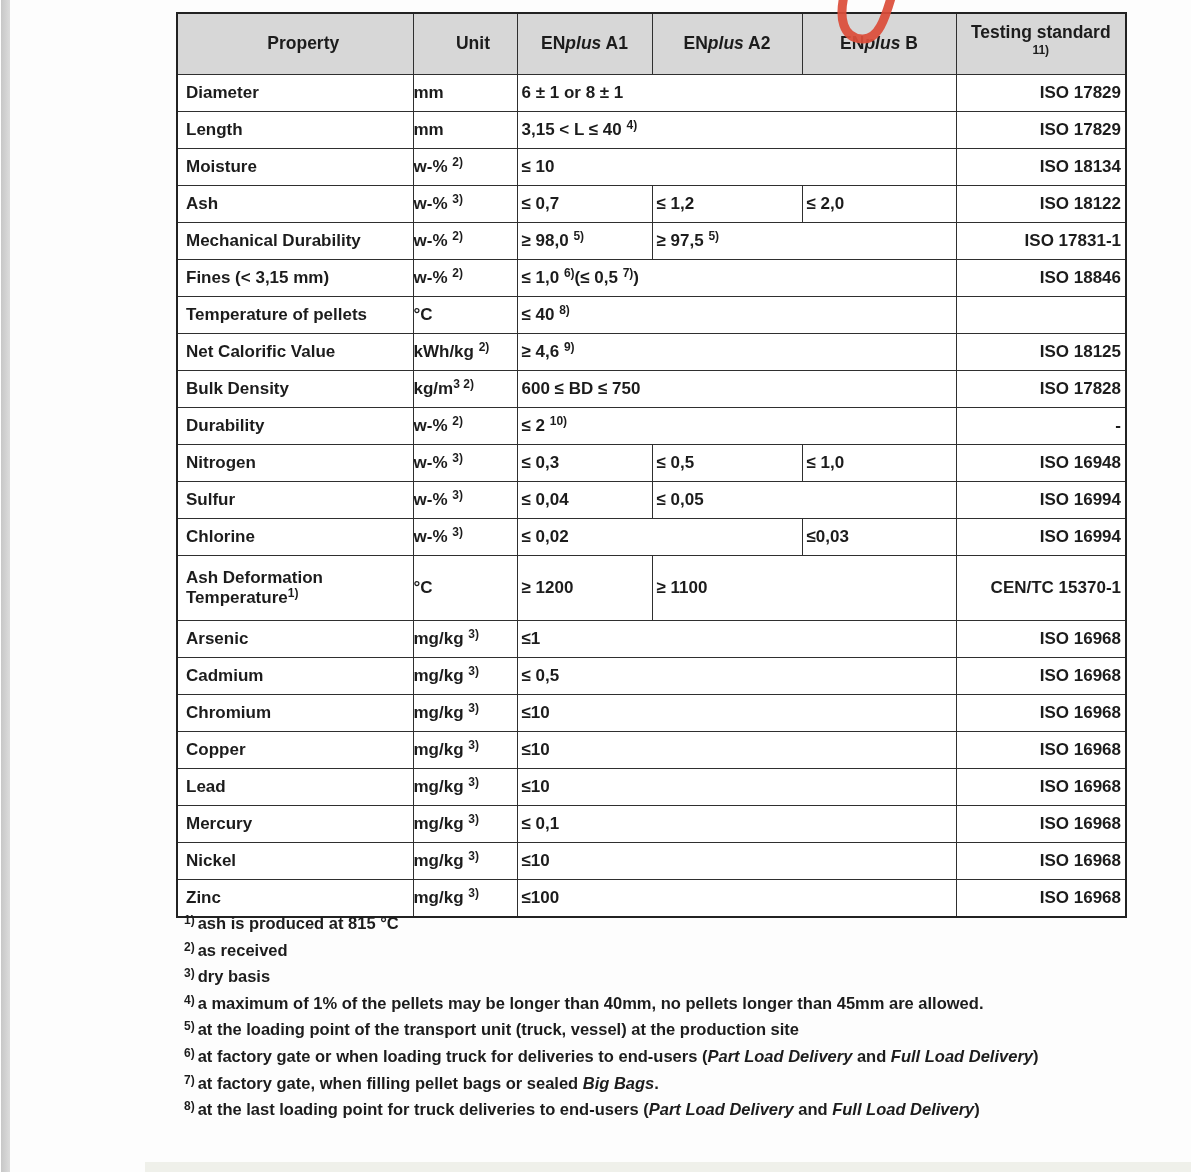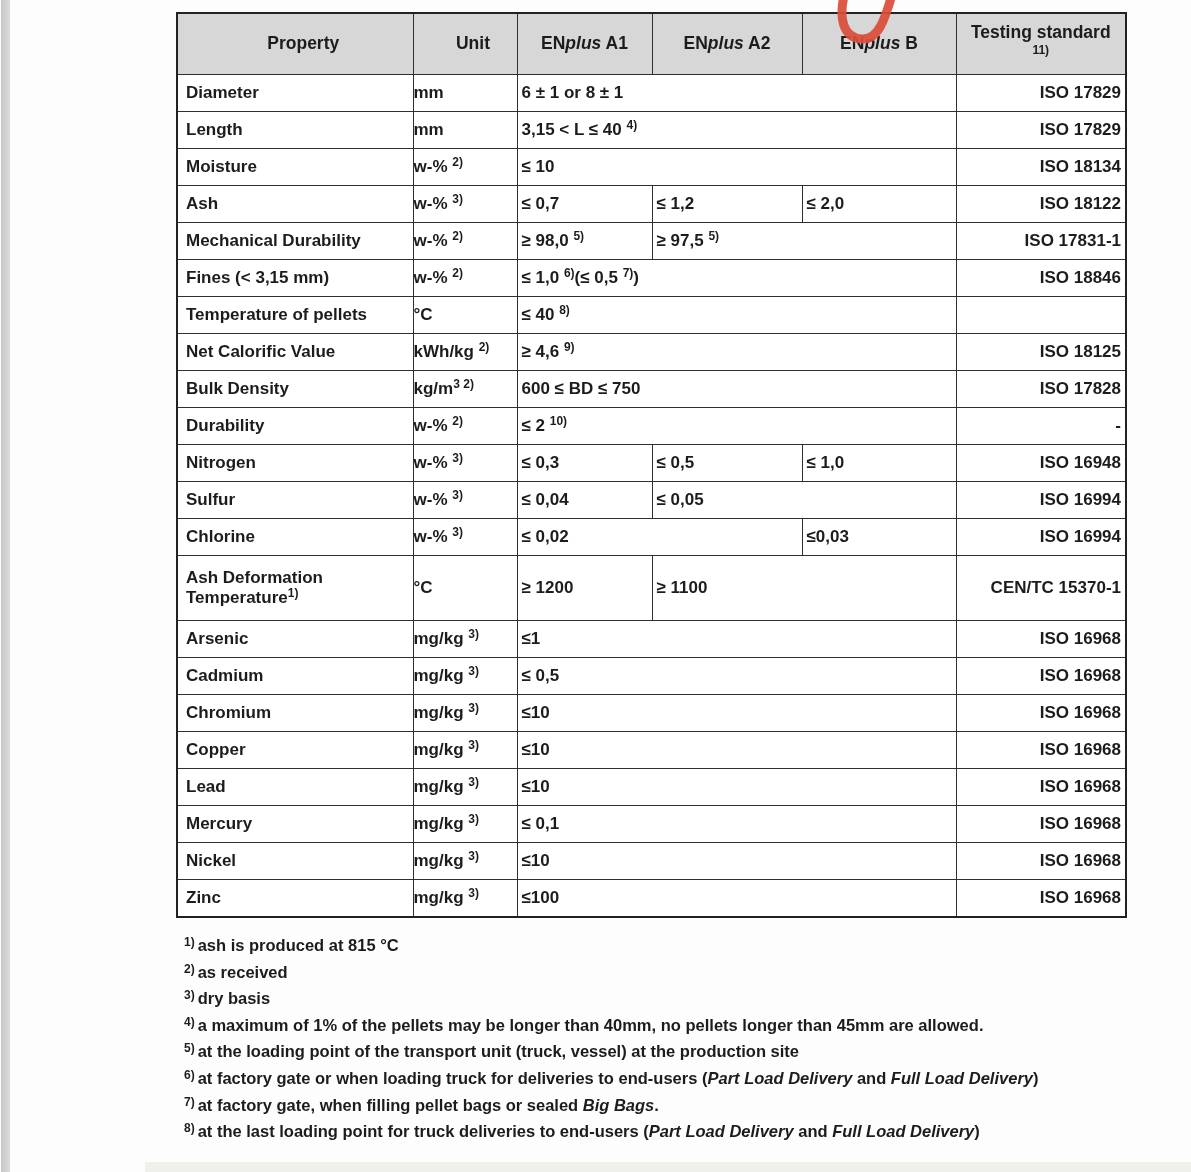--- a/index.html
+++ b/index.html
@@ -45,21 +45,21 @@
   td.c-unit{text-align:left;padding-left:0;}
   td.c-val{}
   td.c-std{text-align:right;}
   .sup{
     font-size:12px;
     position:relative;top:-6px;
     font-weight:700;
   }
   .it{font-style:italic;}
   .footnotes{
-    position:absolute;left:184px;top:933px;width:990px;
+    position:absolute;left:184px;top:911px;width:990px;
     font-size:16.5px;font-weight:700;line-height:24.6px;
   }
   .fn{white-space:pre-wrap;}
   .fn .sup{top:-5px;margin-right:3px;}
   .red-mark{position:absolute;left:832px;top:0;pointer-events:none;}
 </style>
 </head>
 <body>
 
 <div class="left-strip"></div>

